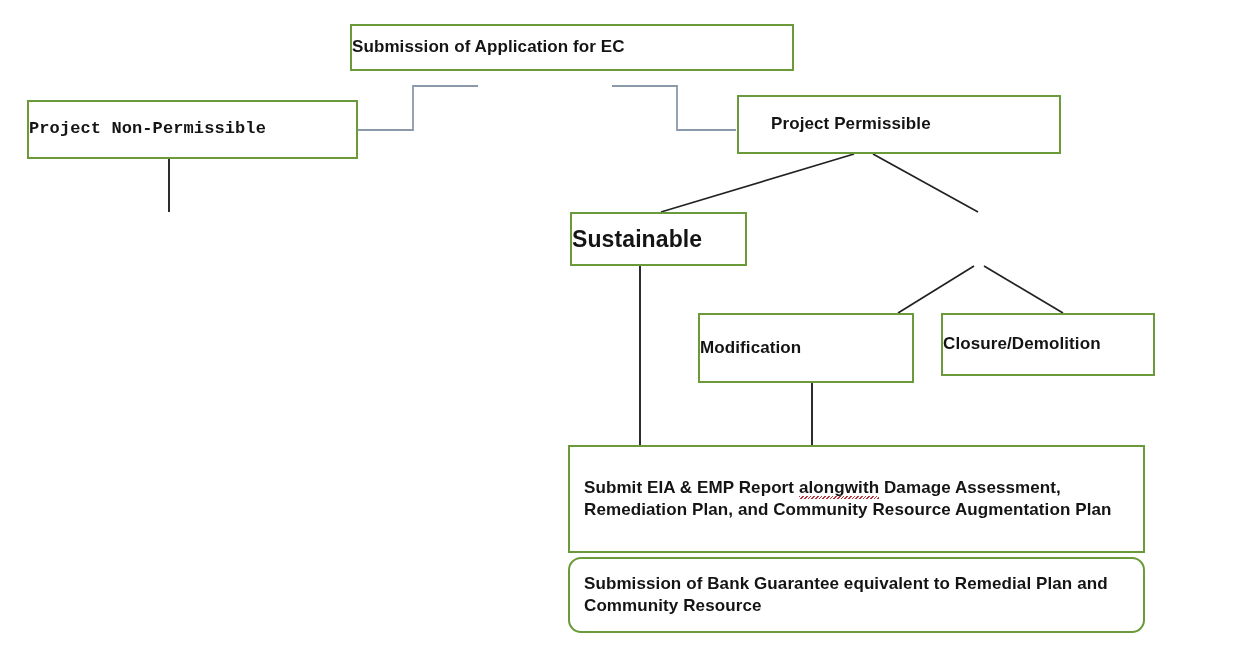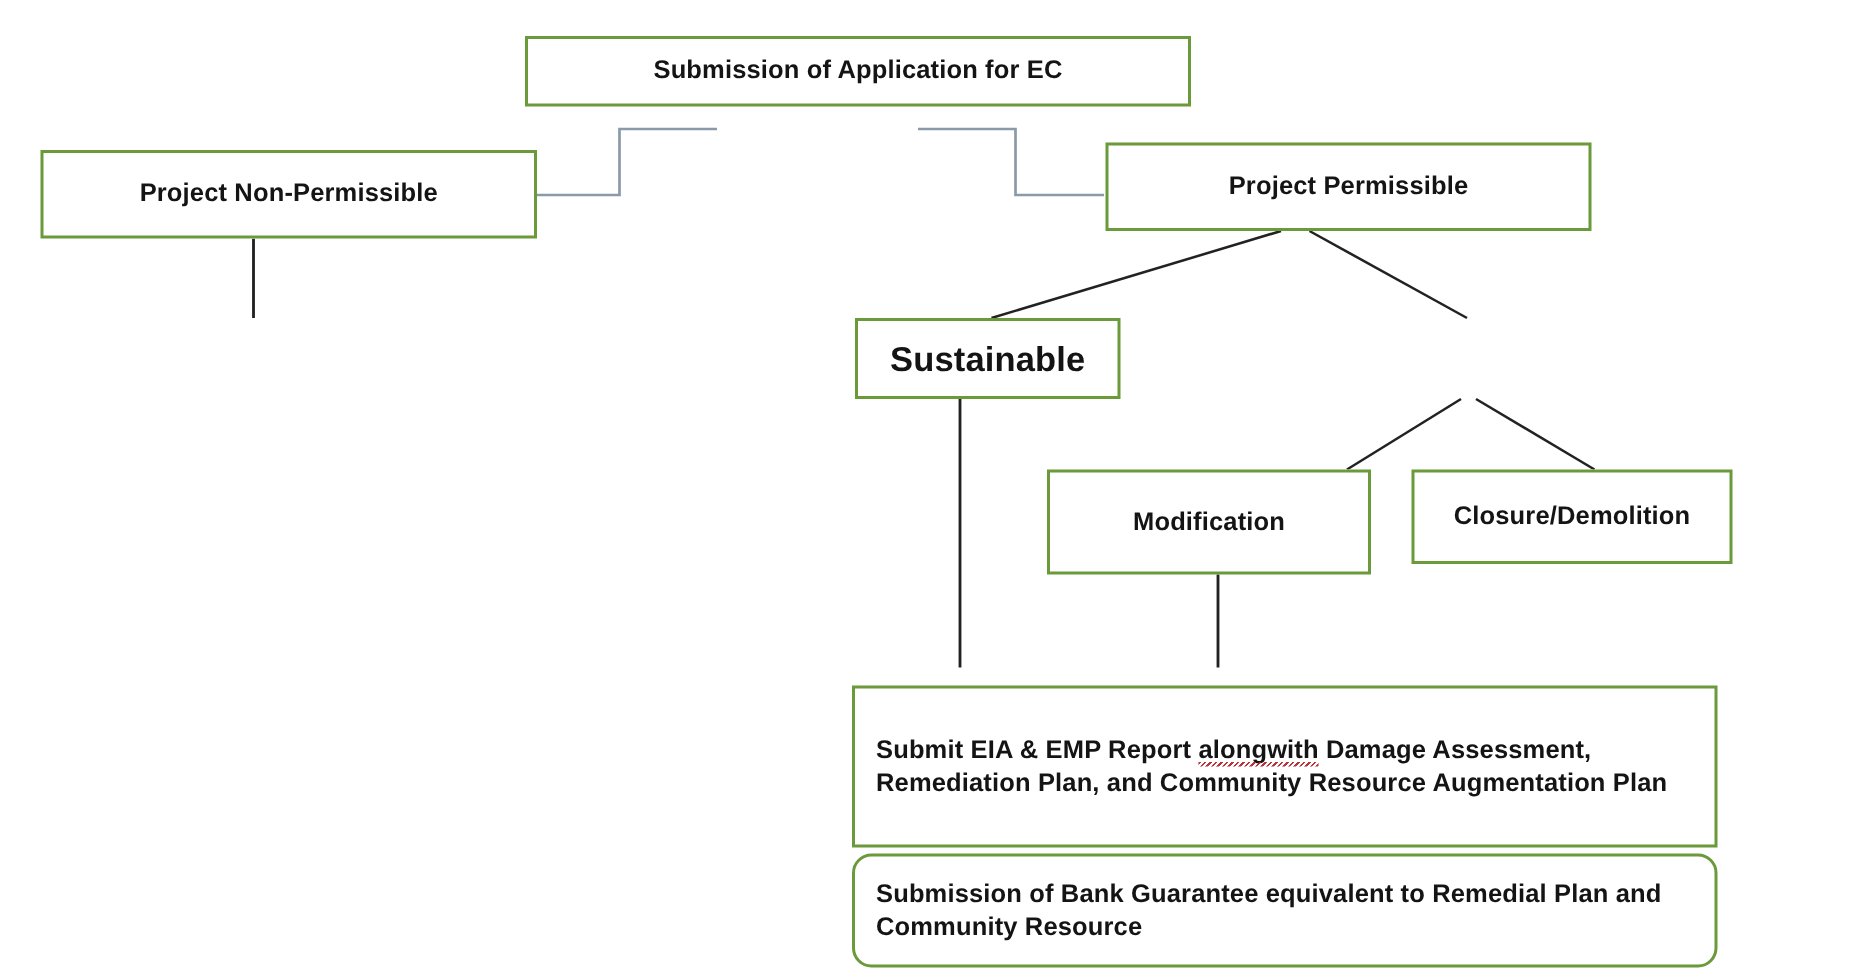--- a/index.html
+++ b/index.html
@@ -32,38 +32,37 @@
     border: 2px solid #6a9a3a;
     background: #ffffff;
     display: flex;
     align-items: center;
     color: #141414;
     font-weight: bold;
     letter-spacing: 0.1px;
     z-index: 3;
   }
   .node.center {
-    justify-content: center;
+    justify-content: flex-start;
     text-align: center;
   }
   .node.left {
     justify-content: flex-start;
     text-align: left;
-    margin-top: 12px;
   }
   .node .label {
     display: block;
     line-height: 1.32;
     white-space: pre-line;
   }
   
   #node-submission-ec   { left: 350px; top: 24px;  width: 444px; height: 47px;  font-size: 17px; }
-  #node-non-permissible { left: 27px;  top: 100px; width: 331px; height: 59px;  font-size: 17px; }
+  #node-non-permissible { left: 27px;  top: 100px; width: 331px; height: 59px;  font-size: 17px; font-family: Liberation Mono, monospace; }
   #node-outcome-closure { left: 27px;  top: 212px; width: 373px; height: 56px;  font-size: 17px; }
-  #node-permissible     { left: 737px; top: 95px;  width: 324px; height: 59px;  font-size: 17px; }
+  #node-permissible     { left: 737px; top: 95px;  width: 324px; height: 59px;  font-size: 17px; padding-left: 32px; }
   #node-sustainable     { left: 570px; top: 212px; width: 177px; height: 54px;  font-size: 23px; }
   #node-non-sustainable { left: 897px; top: 212px; width: 163px; height: 54px;  font-size: 17px; }
   #node-modification    { left: 698px; top: 313px; width: 216px; height: 70px;  font-size: 17px; }
   #node-closure-demo    { left: 941px; top: 313px; width: 214px; height: 63px;  font-size: 17px; }
   #node-submit-eia      { left: 568px; top: 445px; width: 577px; height: 108px; font-size: 17px; padding: 0 0 0 14px; }
   #node-bank-guarantee  { left: 568px; top: 557px; width: 577px; height: 76px;  font-size: 17px; padding: 0 0 0 14px; border-radius: 13px; }
 
   
   .squiggle {
     position: relative;

